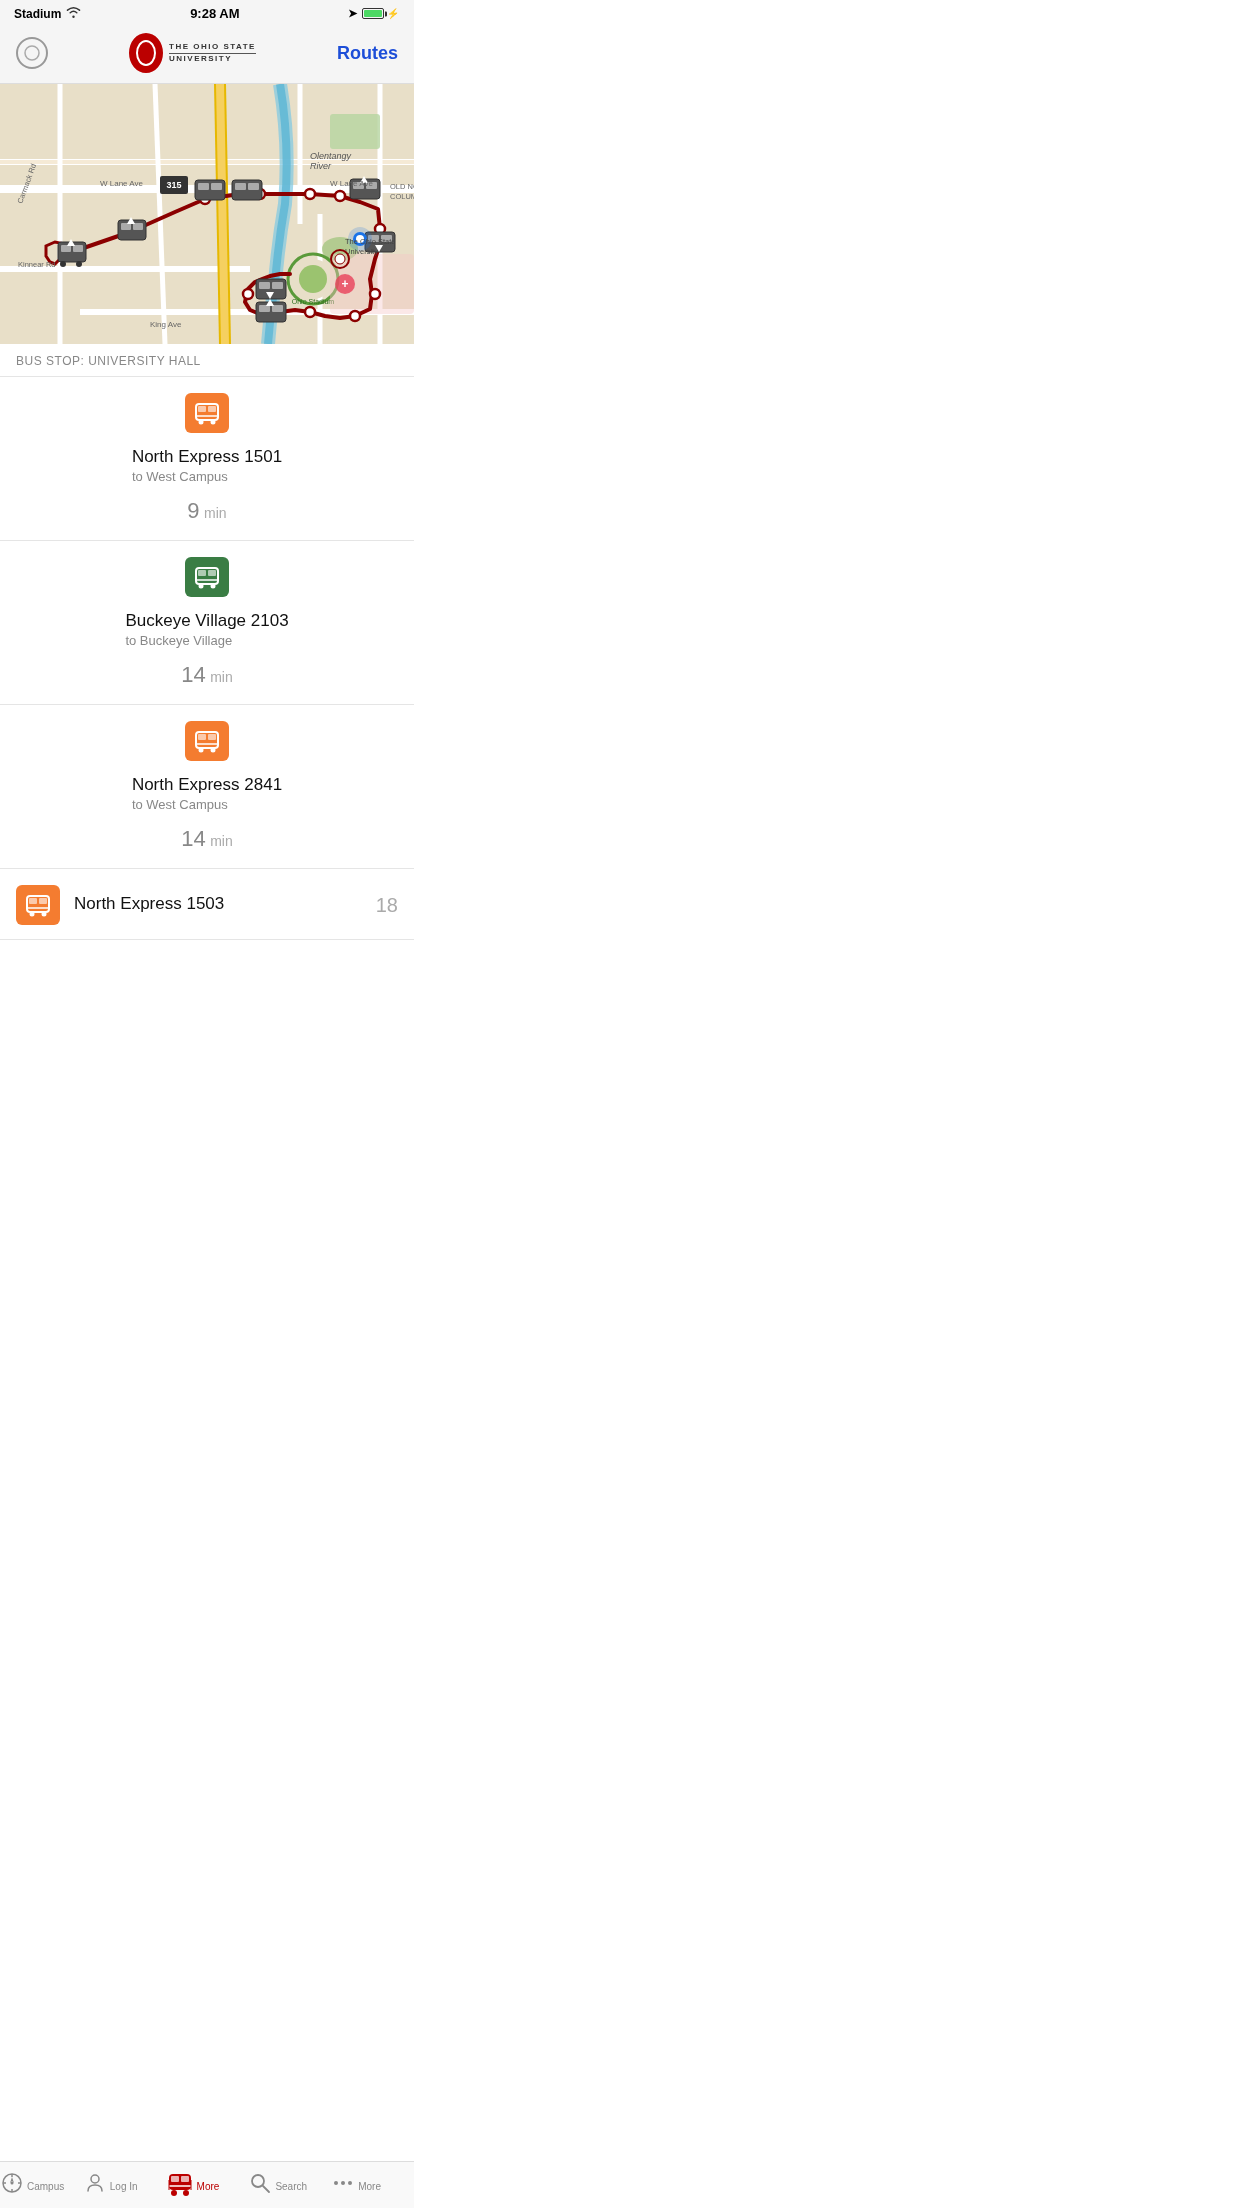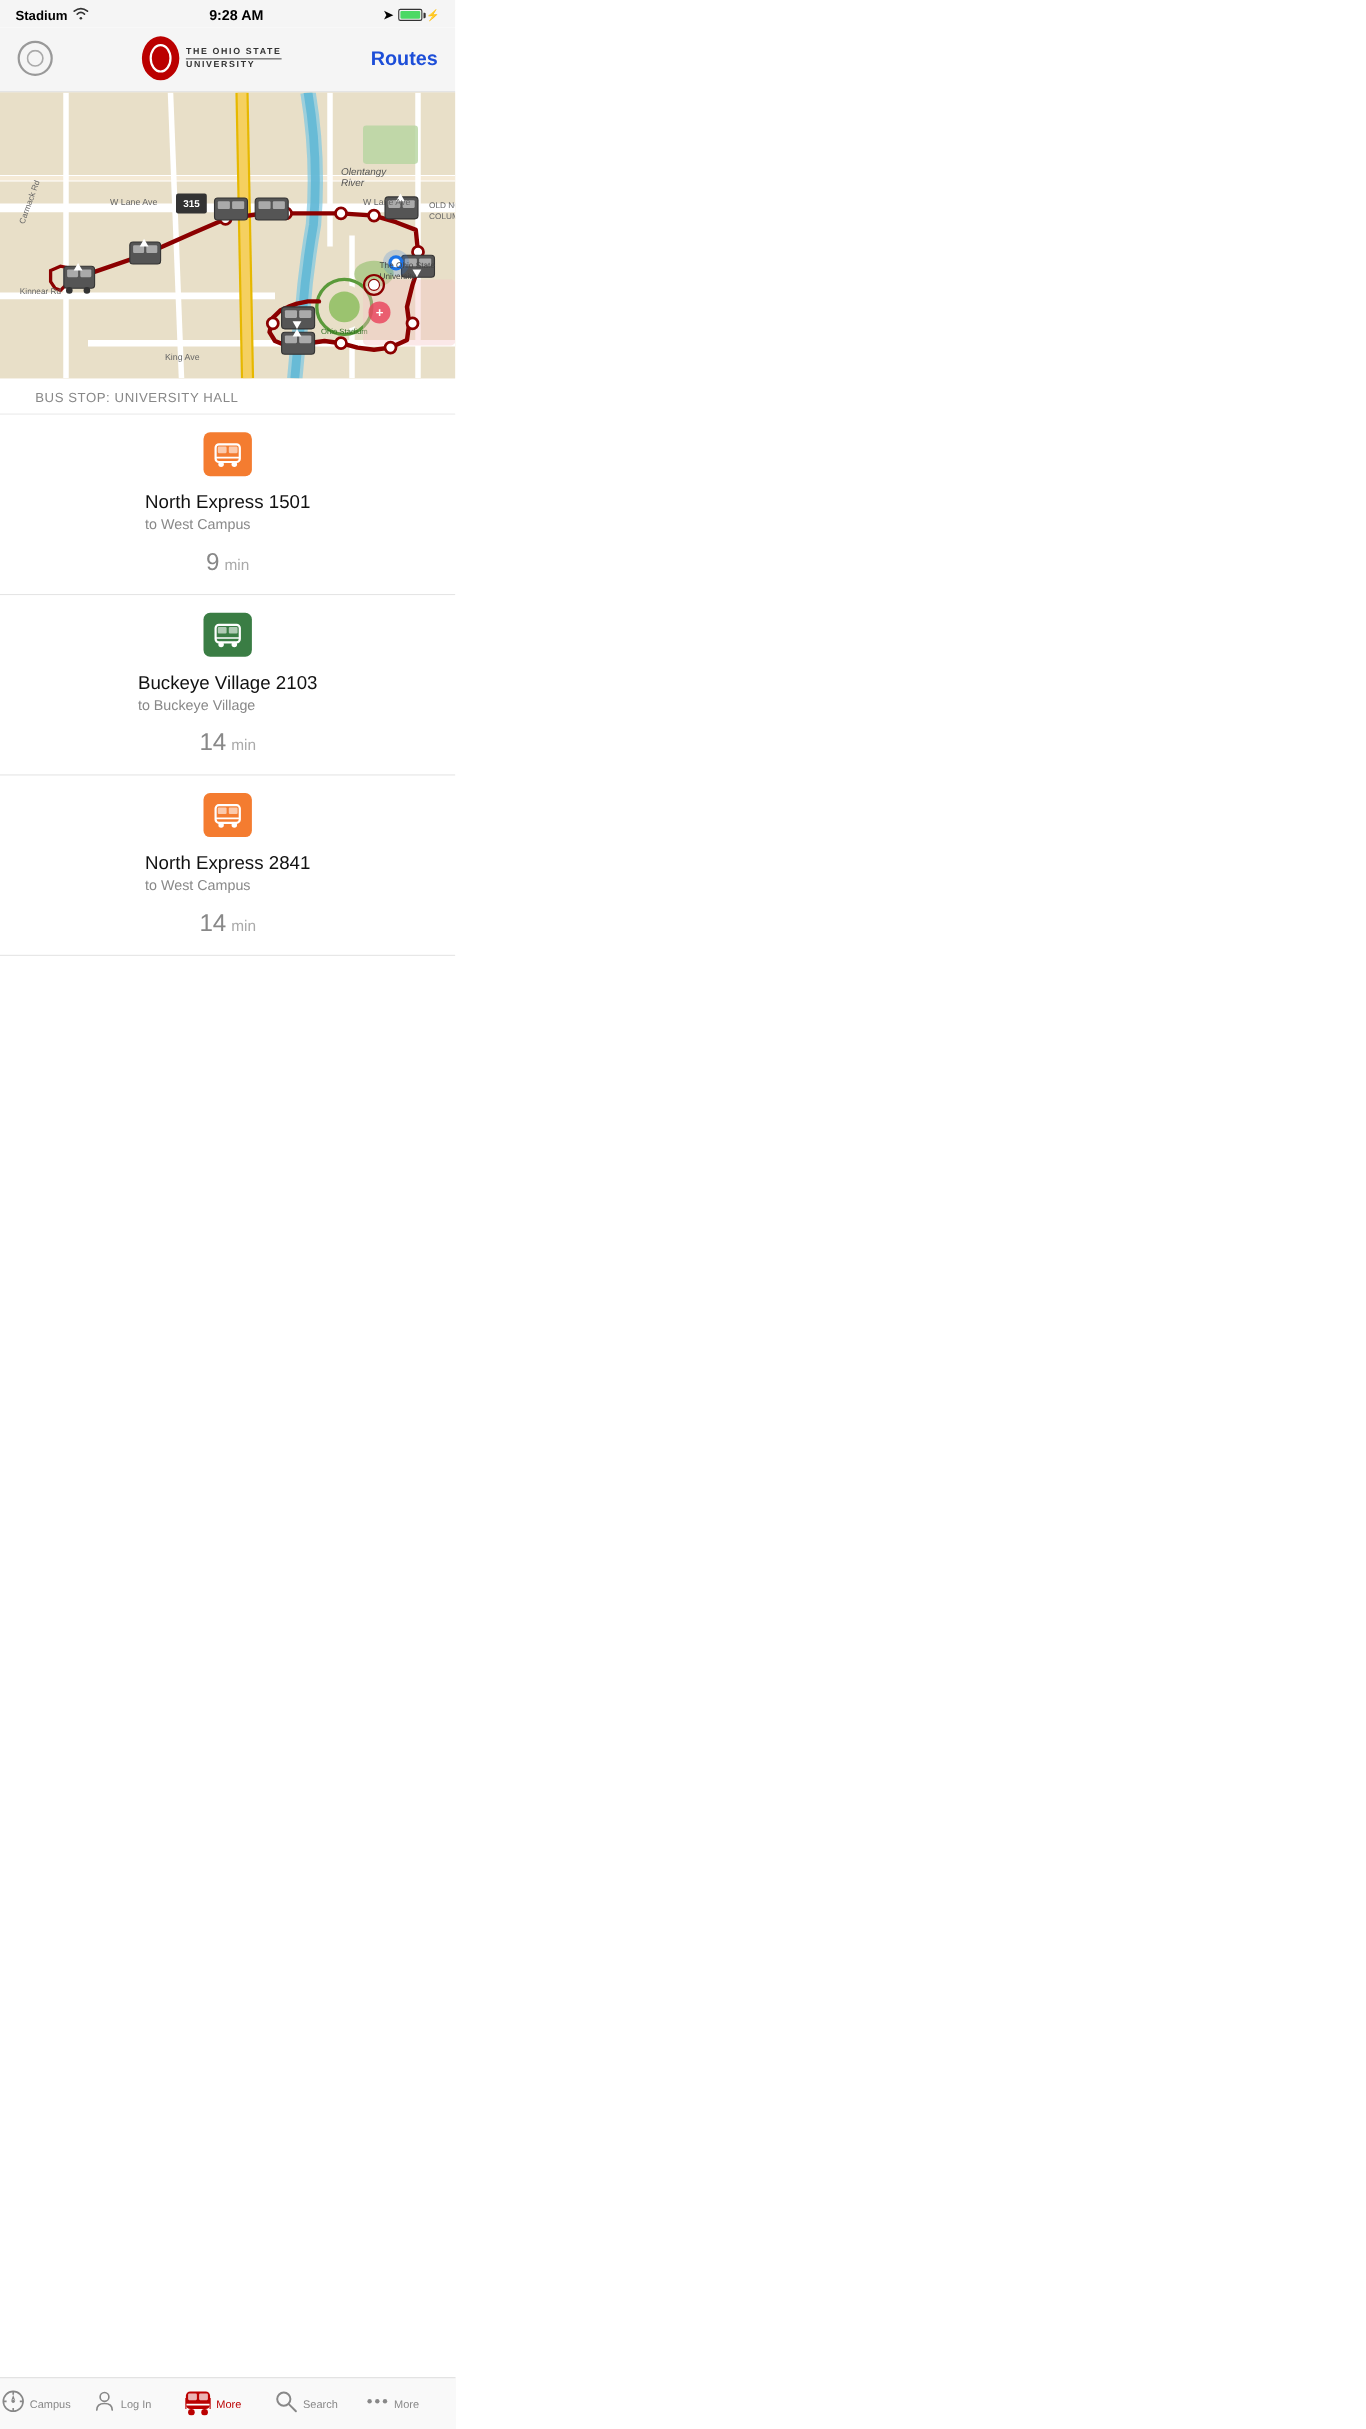--- a/index.html
+++ b/index.html
@@ -85,21 +85,21 @@
       background: #e8dfc8;
       position: relative;
       overflow: hidden;
     }
     .map-svg {
       width: 100%; height: 100%;
     }
 
     
     .bus-stop-label {
-      padding: 10px 32px 8px;
+      padding: 10px 16px 8px;
       font-size: 12px;
       color: #888;
       letter-spacing: 0.5px;
       border-bottom: 1px solid #e5e5e5;
       background: #fff;
       text-transform: uppercase;
     }
 
     
     .route-list { background: #fff; }
@@ -393,20 +393,38 @@
       <div class="route-info">
         <div class="route-name">North Express 2841</div>
         <div class="route-dest">to West Campus</div>
       </div>
       <div class="route-time">
         <span class="route-time-num">14</span>
         <span class="route-time-unit">min</span>
       </div>
     </div>
 
+    <div class="route-item-partial" style="border-bottom:1px solid #e5e5e5;">
+      <div class="route-icon orange">
+        <svg width="26" height="24" viewBox="0 0 26 24">
+          <rect x="2" y="3" width="22" height="16" rx="3" fill="none" stroke="white" stroke-width="2"></rect>
+          <rect x="4" y="5" width="8" height="6" rx="1" fill="white" opacity="0.6"></rect>
+          <rect x="14" y="5" width="8" height="6" rx="1" fill="white" opacity="0.6"></rect>
+          <line x1="2" y1="15" x2="24" y2="15" stroke="white" stroke-width="1.5"></line>
+          <circle cx="7" cy="21" r="2.5" fill="white"></circle>
+          <circle cx="19" cy="21" r="2.5" fill="white"></circle>
+        </svg>
+      </div>
+      <div class="route-info">
+        <div class="route-name">North Express 1503</div>
+      </div>
+      <div class="route-time">
+        <span class="route-time-num" style="color:#aaa;font-size:20px;">18</span>
+      </div>
+    </div>
 
   </div>
 </div>
 
 <div class="tab-bar">
 
   <div class="tab-item">
     <span class="tab-icon">
       <svg width="24" height="24" viewBox="0 0 24 24">
         <circle cx="12" cy="12" r="9" fill="none" stroke="#888" stroke-width="1.5"></circle>

